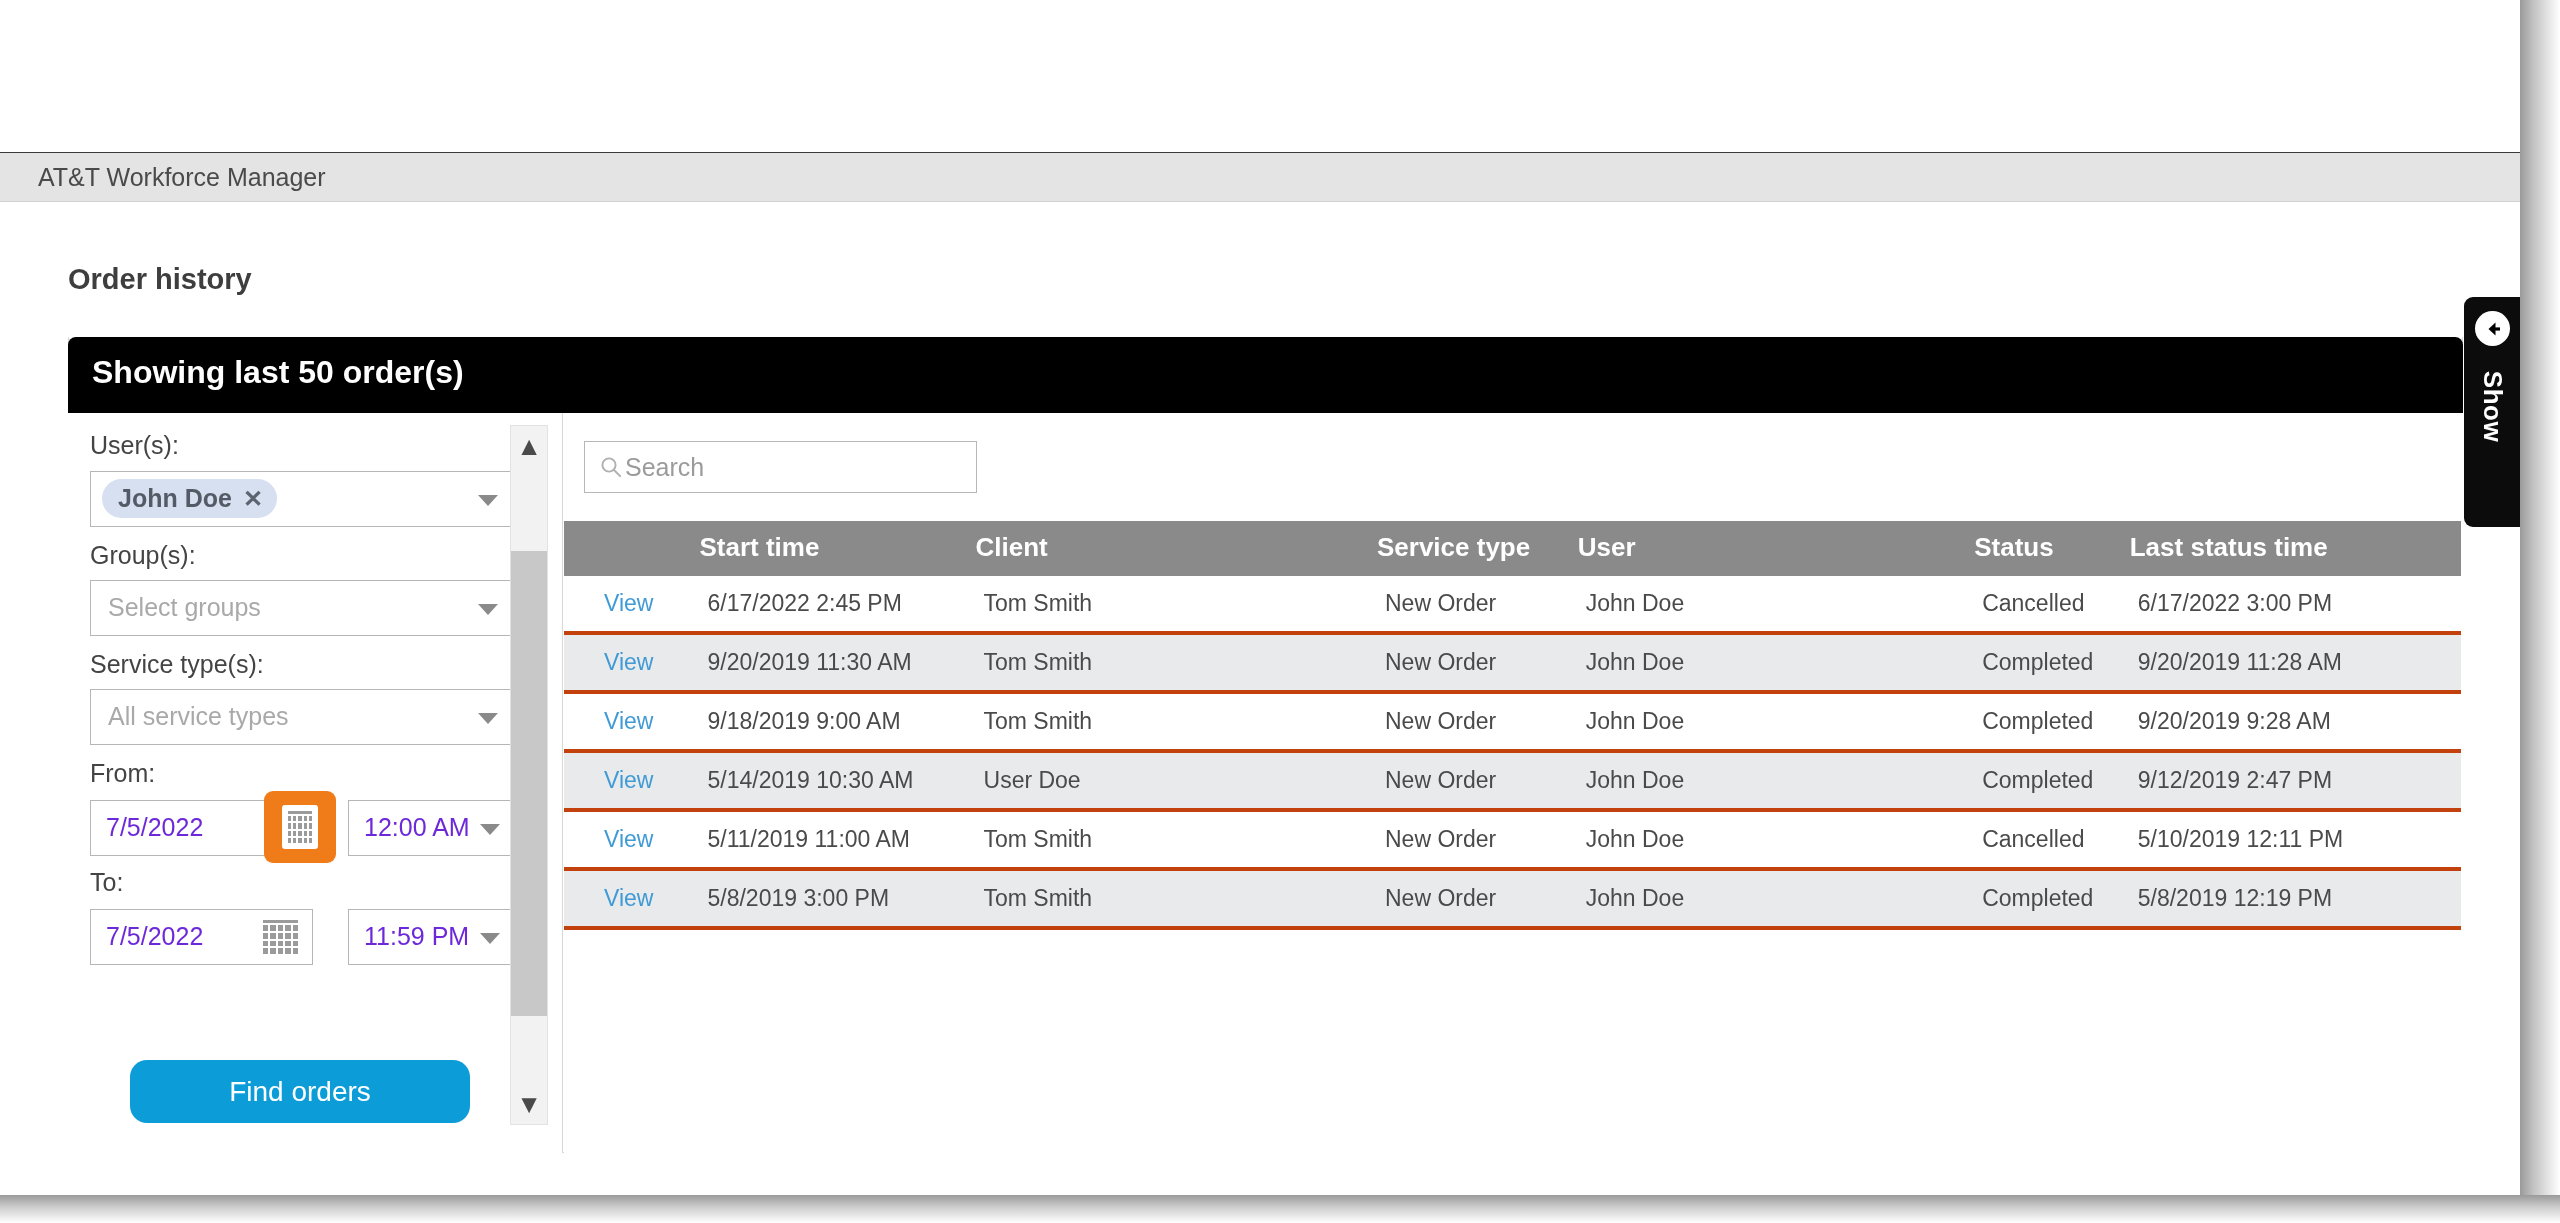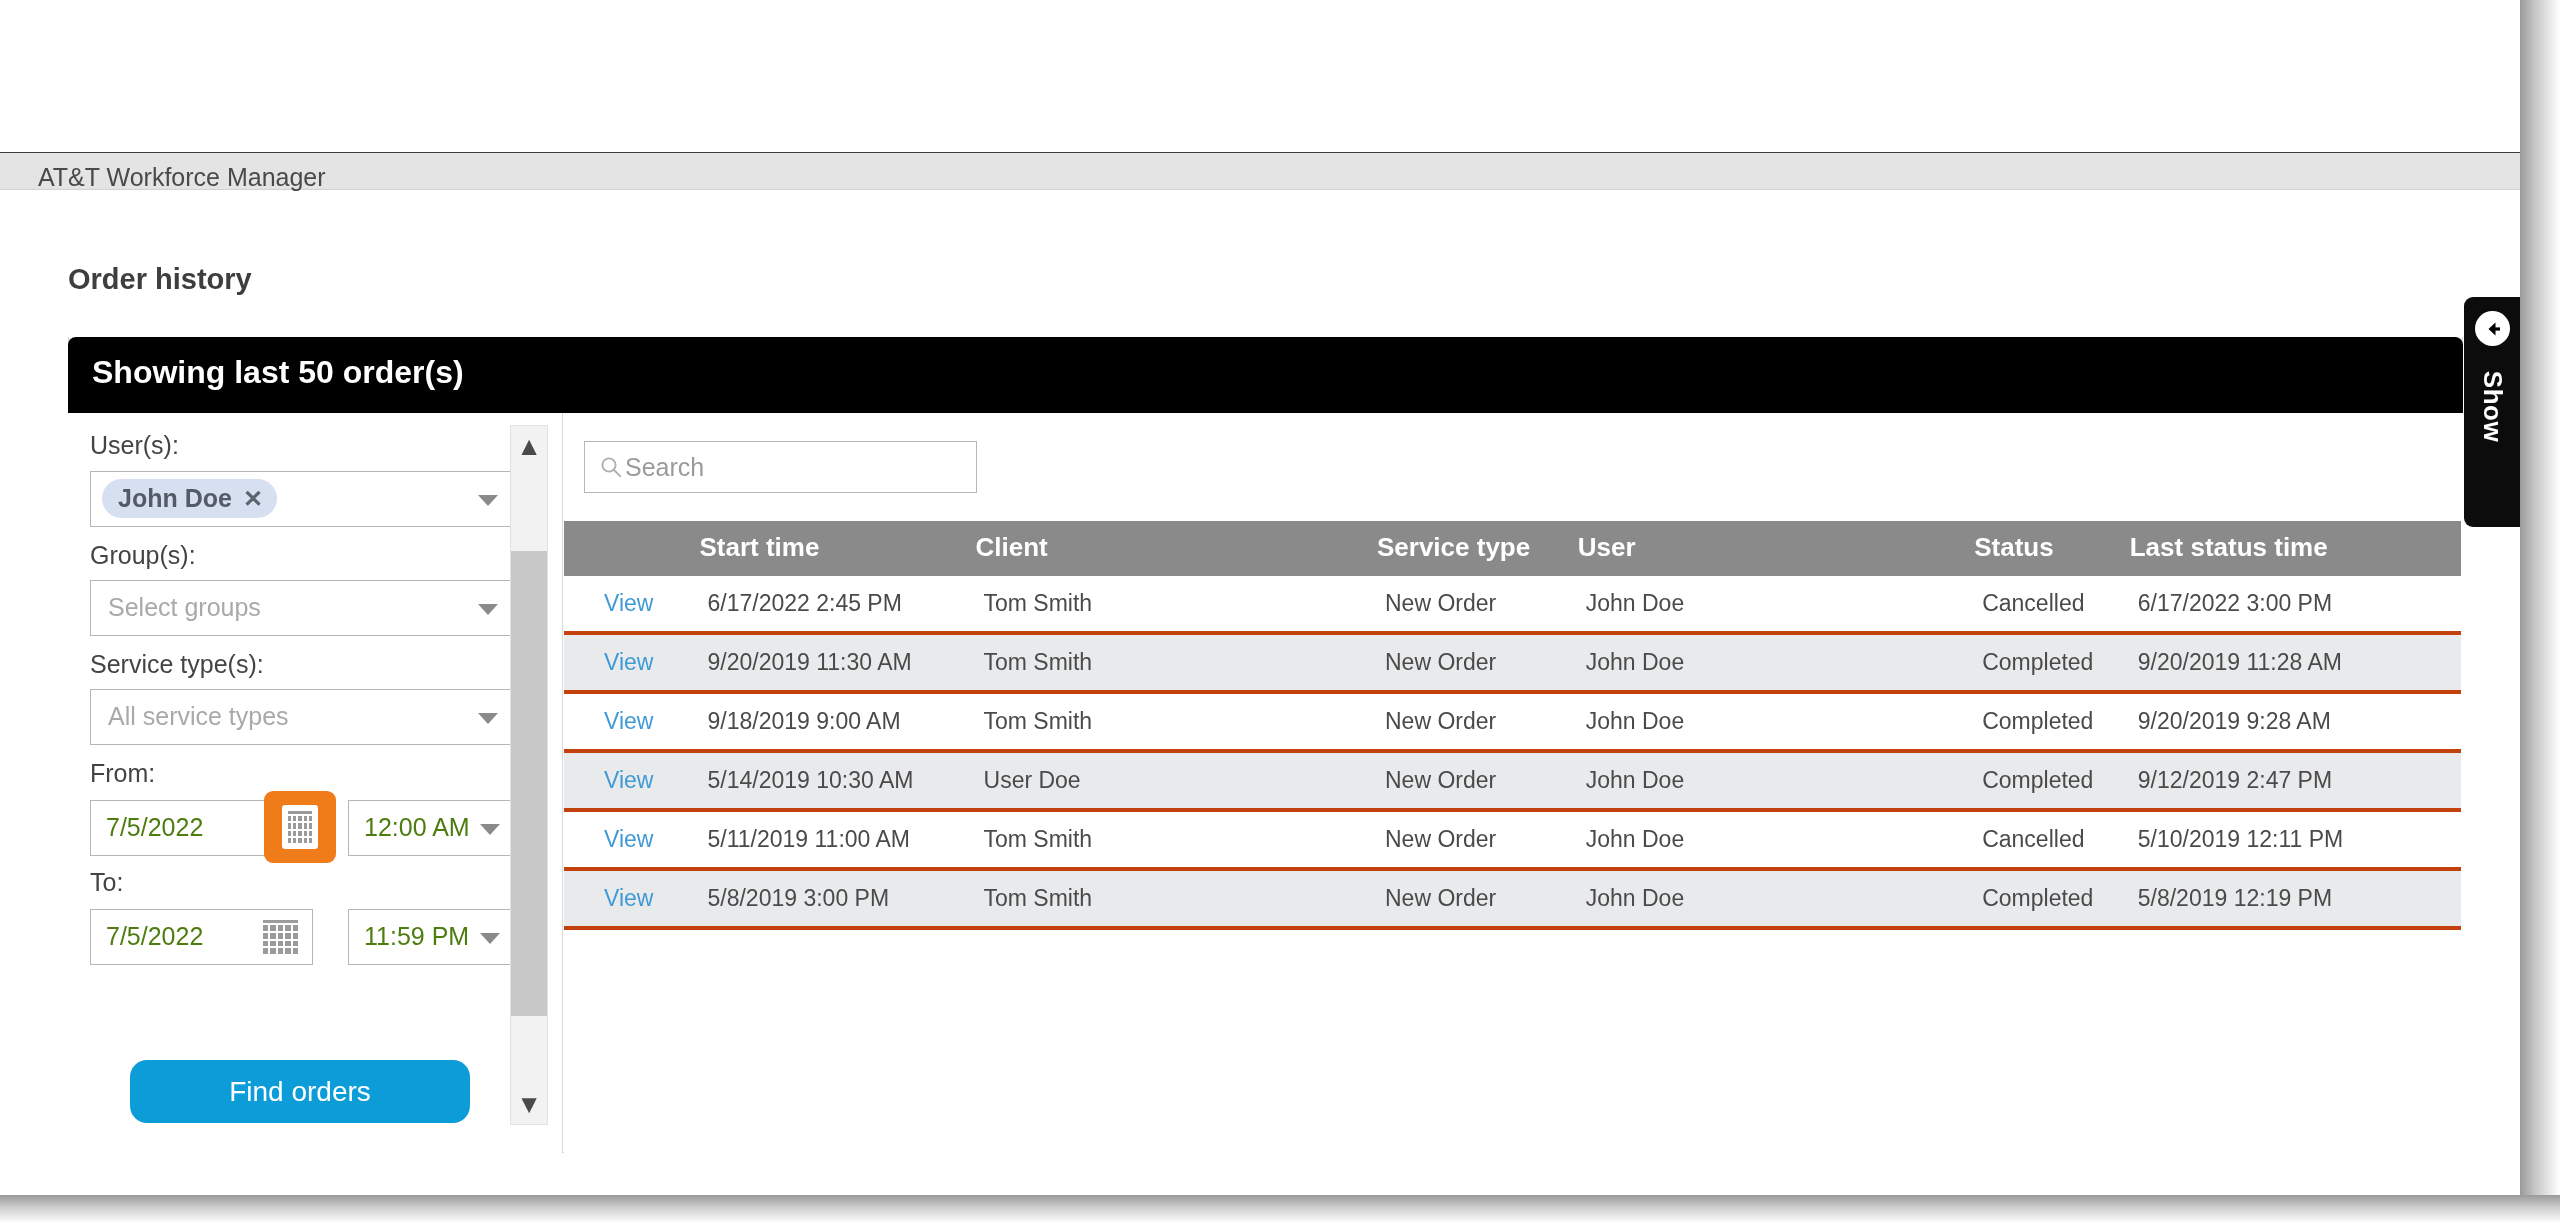--- a/index.html
+++ b/index.html
@@ -62,21 +62,21 @@
     background: #ffffff;
     border-radius: 1px;
     margin-bottom: 9px;
   }
   .hamburger span:last-child { margin-bottom: 0; }
 
   
   .subbar {
     position: absolute;
     left: 0; top: 152px;
-    width: 2520px; height: 38px;
+    width: 2520px; height: 50px;
     background: #e4e4e4;
     border-top: 1px solid #3b3b3b;
     border-bottom: 1px solid #d2d2d2;
   }
   .subbar-title {
     position: absolute;
     left: 38px; top: 10px;
     font-size: 25px;
     color: #4a4a4a;
   }
@@ -135,21 +135,21 @@
     border: 1px solid #b6b6b6;
   }
   .fld-placeholder {
     position: absolute;
     font-size: 25px;
     color: #a9a9a9;
   }
   .fld-value {
     position: absolute;
     font-size: 25px;
-    color: #4d7c0f;
+    color: #6d28d9;
   }
   .caret {
     position: absolute;
     width: 0; height: 0;
     border-left: 10px solid transparent;
     border-right: 10px solid transparent;
     border-top: 11px solid #8a8a8a;
   }
   .chip {
     position: absolute;

